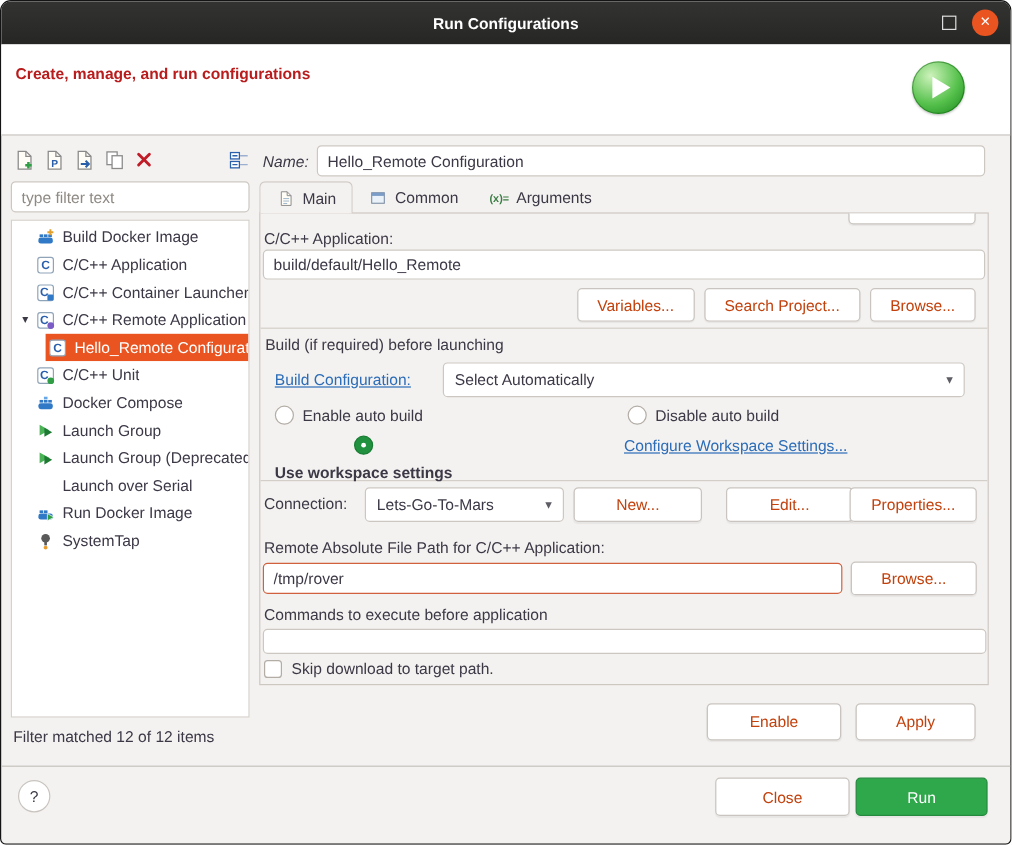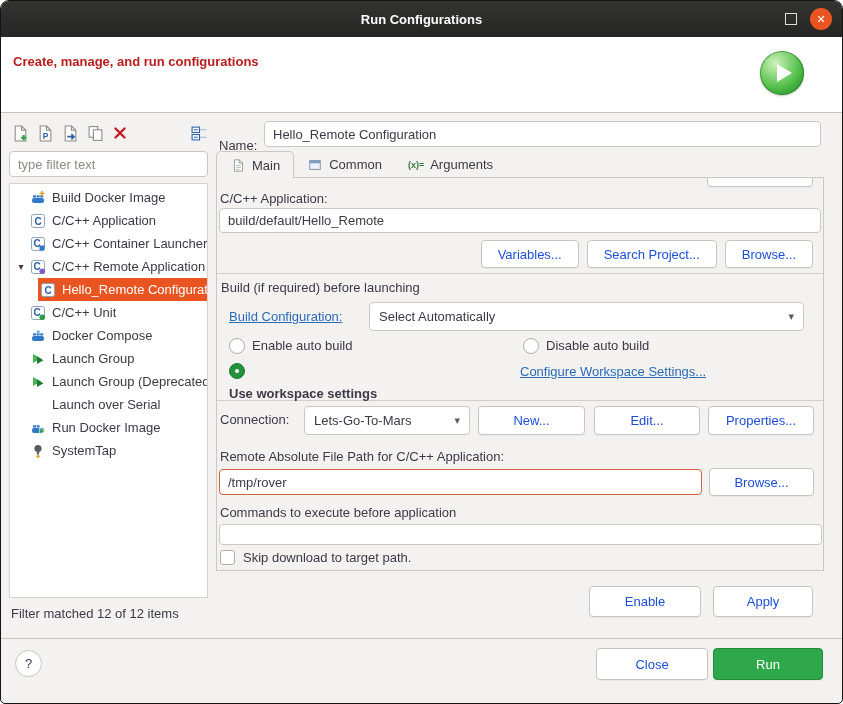--- a/index.html
+++ b/index.html
@@ -22,21 +22,21 @@
   .run-wizard-icon{position:absolute;right:38px;top:14px;width:44px;height:44px;border-radius:50%;
     background:radial-gradient(circle at 35% 28%,#cdf2bb,#56c14c 55%,#1d8a1f 95%);
     box-shadow:inset 0 0 0 1px rgba(10,90,10,.45),0 1px 2px rgba(0,0,0,.25);
     display:flex;align-items:center;justify-content:center;}
   .run-triangle{width:0;height:0;border-left:15px solid #ffffff;border-top:9px solid transparent;
     border-bottom:9px solid transparent;margin-left:5px;}
   
   .entry{box-sizing:border-box;border:1px solid #cdc7c2;border-radius:4px;background:#fff;
     padding:0 8px;font:13px "Liberation Sans","DejaVu Sans",sans-serif;color:#3d3846;outline:none;}
   .entry::placeholder{color:#8f8a84;}
-  .btn{box-sizing:border-box;background:#fff;border:1px solid #c9c4bf;border-radius:4px;color:#1d4ed8;
+  .btn{box-sizing:border-box;background:#fff;border:1px solid #c9c4bf;border-radius:4px;color:#c2410c;
     display:flex;align-items:center;justify-content:center;font-size:13px;box-shadow:0 1px 1px rgba(0,0,0,.05);}
   .combo{box-sizing:border-box;background:#fff;border:1px solid #cdc7c2;border-radius:4px;
     display:flex;align-items:center;justify-content:space-between;padding:0 9px;color:#3d3846;}
   .combo .arrow{color:#5e5c64;font-size:11px;margin-left:8px;}
   .link{color:var(--link-blue,#2b6cb8);text-decoration:underline;cursor:pointer;}
   .radio{box-sizing:border-box;width:16px;height:16px;border-radius:50%;background:#fff;border:1px solid #b3ada6;flex-shrink:0;}
   .radio.on{background:var(--radio-green,#21913f);border-color:#187c33;position:relative;}
   .radio.on::after{content:"";position:absolute;left:5px;top:5px;width:4px;height:4px;border-radius:50%;background:#fff;}
   .checkbox{box-sizing:border-box;width:15px;height:15px;border-radius:3px;background:#fff;border:1px solid #b3ada6;flex-shrink:0;}
   
@@ -48,47 +48,47 @@
     background:#fff;border:1px solid #d6d1cb;overflow:hidden;padding-top:2px;}
   .trow{display:flex;align-items:center;height:23px;white-space:nowrap;overflow:hidden;padding-left:4px;}
   .expander{width:14px;flex-shrink:0;font-size:10px;color:#3d3846;text-align:center;}
   .indent{width:10px;flex-shrink:0;}
   .rowc{display:flex;align-items:center;gap:6px;flex:1;height:100%;overflow:hidden;padding-left:2px;}
   .rowc.sel{background:var(--accent,#e95420);color:#fff;}
   .ticon{width:16px;height:16px;flex-shrink:0;display:flex;align-items:center;justify-content:center;}
   .tlabel{overflow:hidden;}
   .filter-status{position:absolute;left:10px;top:605px;width:197px;white-space:nowrap;overflow:hidden;}
   
-  .name-label{position:absolute;left:218px;top:137px;}
+  .name-label{position:absolute;left:218px;top:126px;font-style:italic;}
   .name-input{position:absolute;left:263px;top:120px;width:557px;height:26px;}
   .tabs{position:absolute;left:215px;top:150px;height:27px;display:flex;z-index:2;}
   .tab{display:flex;align-items:center;gap:6px;padding:0 13px;color:#3d3846;box-sizing:border-box;height:27px;}
   .tab.active{background:#f4f2f0;border:1px solid #cdc7c2;border-bottom:none;border-radius:5px 5px 0 0;}
   .argglyph{font-size:9px;font-weight:bold;color:#3a7d44;}
   .content-box{position:absolute;left:215px;top:176px;width:608px;height:394px;box-sizing:border-box;
     border:1px solid #cdc7c2;overflow:hidden;}
   .cutoff-btn{position:absolute;top:-17px;right:10px;width:106px;height:26px;}
   .app-label{position:absolute;left:3px;top:13px;}
   .app-input{position:absolute;left:2px;top:30px;width:602px;height:25px;}
   .btnrow{position:absolute;top:62px;right:10px;display:flex;gap:8px;}
   .btnrow .btn{height:28px;padding:0 16px;}
   .group{position:absolute;left:0;right:0;top:95px;height:126px;border-top:1px solid #d3cec8;border-bottom:1px solid #d3cec8;}
   .group-title{position:absolute;left:4px;top:6px;}
   .bc-link{position:absolute;left:12px;top:35px;}
   .bc-combo{position:absolute;left:152px;top:28px;width:435px;height:29px;}
-  .radio-item{position:absolute;display:flex;gap:7px;}
+  .radio-item{position:absolute;display:flex;align-items:center;gap:7px;}
   .r1a{left:12px;top:64px;}  .r1b{left:306px;top:64px;}
   .r2a{left:12px;top:89px;flex-direction:column;}
   .r2a .rlabel{font-weight:bold;}
   .cfg-link{position:absolute;left:303px;top:90px;}
   .connrow{position:absolute;left:0;right:0;top:228px;height:29px;}
   .conn-label{position:absolute;left:3px;top:6px;}
   .conn-combo{position:absolute;left:87px;top:0;width:166px;height:29px;}
   .conn-new{position:absolute;left:261px;top:0;width:107px;height:29px;}
-  .conn-edit{position:absolute;left:377px;top:0;width:106px;height:29px;}
+  .conn-edit{position:absolute;left:388px;top:0;width:106px;height:29px;}
   .conn-props{position:absolute;left:491px;top:0;width:106px;height:29px;}
   .remote-label{position:absolute;left:3px;top:271px;}
   .remote-input{position:absolute;left:2px;top:291px;width:483px;height:26px;border-color:var(--focus-orange,#d1603f);}
   .browse2{position:absolute;left:492px;top:290px;width:105px;height:28px;}
   .cmd-label{position:absolute;left:3px;top:327px;}
   .cmd-input{position:absolute;left:2px;top:346px;width:603px;height:21px;}
   .skiprow{position:absolute;left:3px;top:372px;display:flex;align-items:center;gap:8px;}
   .revert-btn{position:absolute;left:588px;top:585px;width:112px;height:31px;}
   .apply-btn{position:absolute;left:712px;top:585px;width:100px;height:31px;}
   

